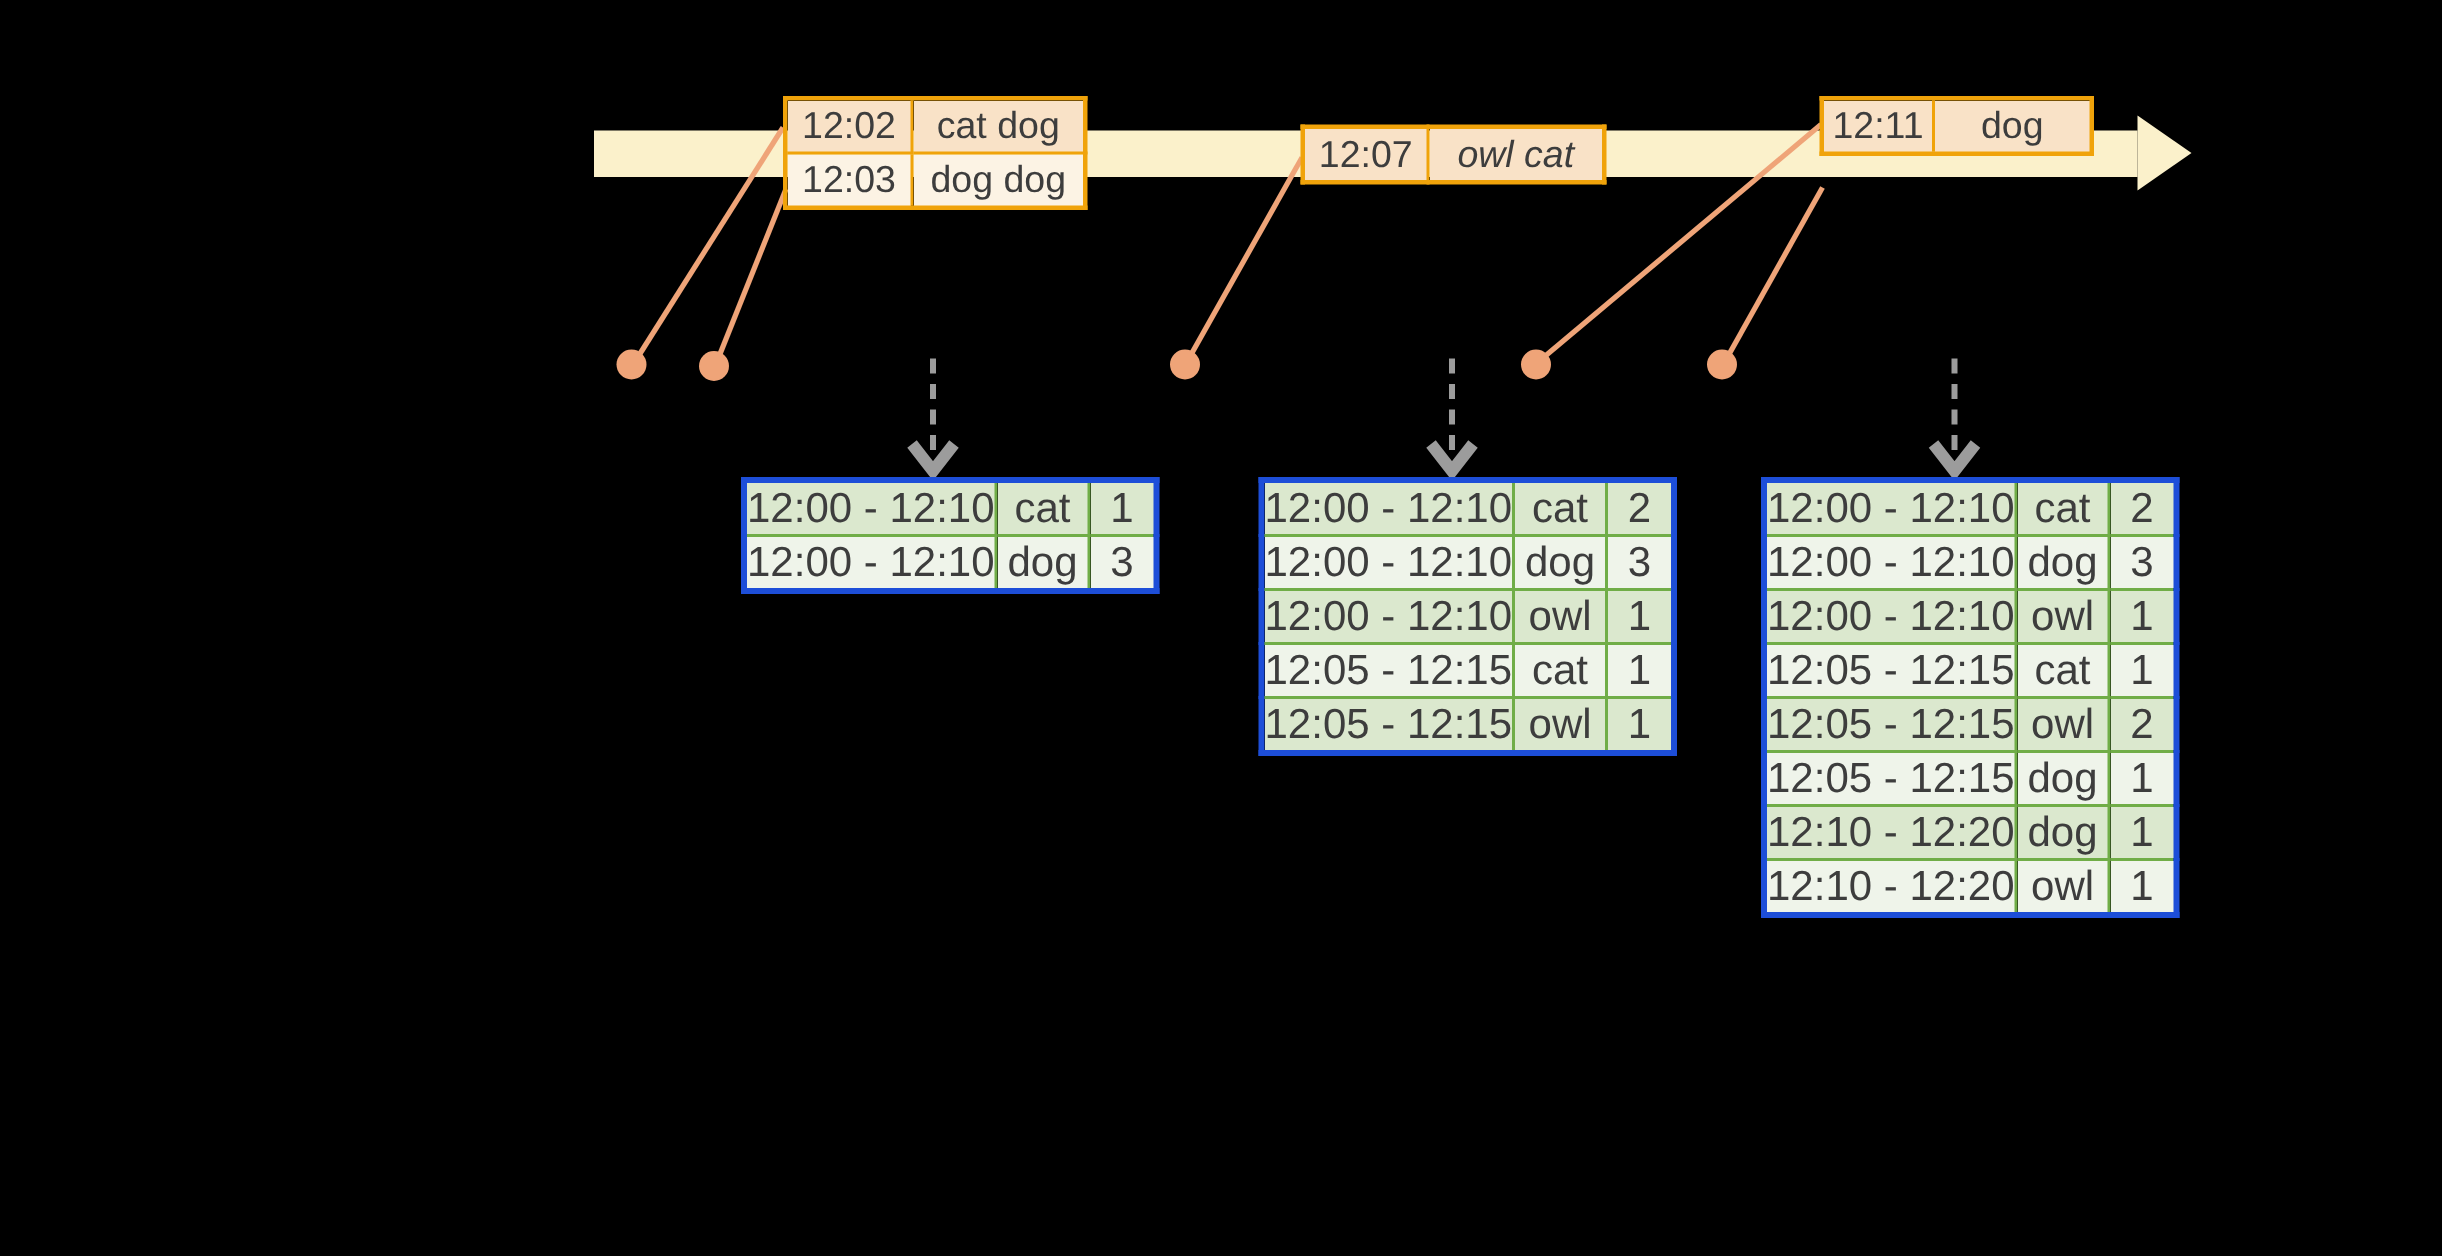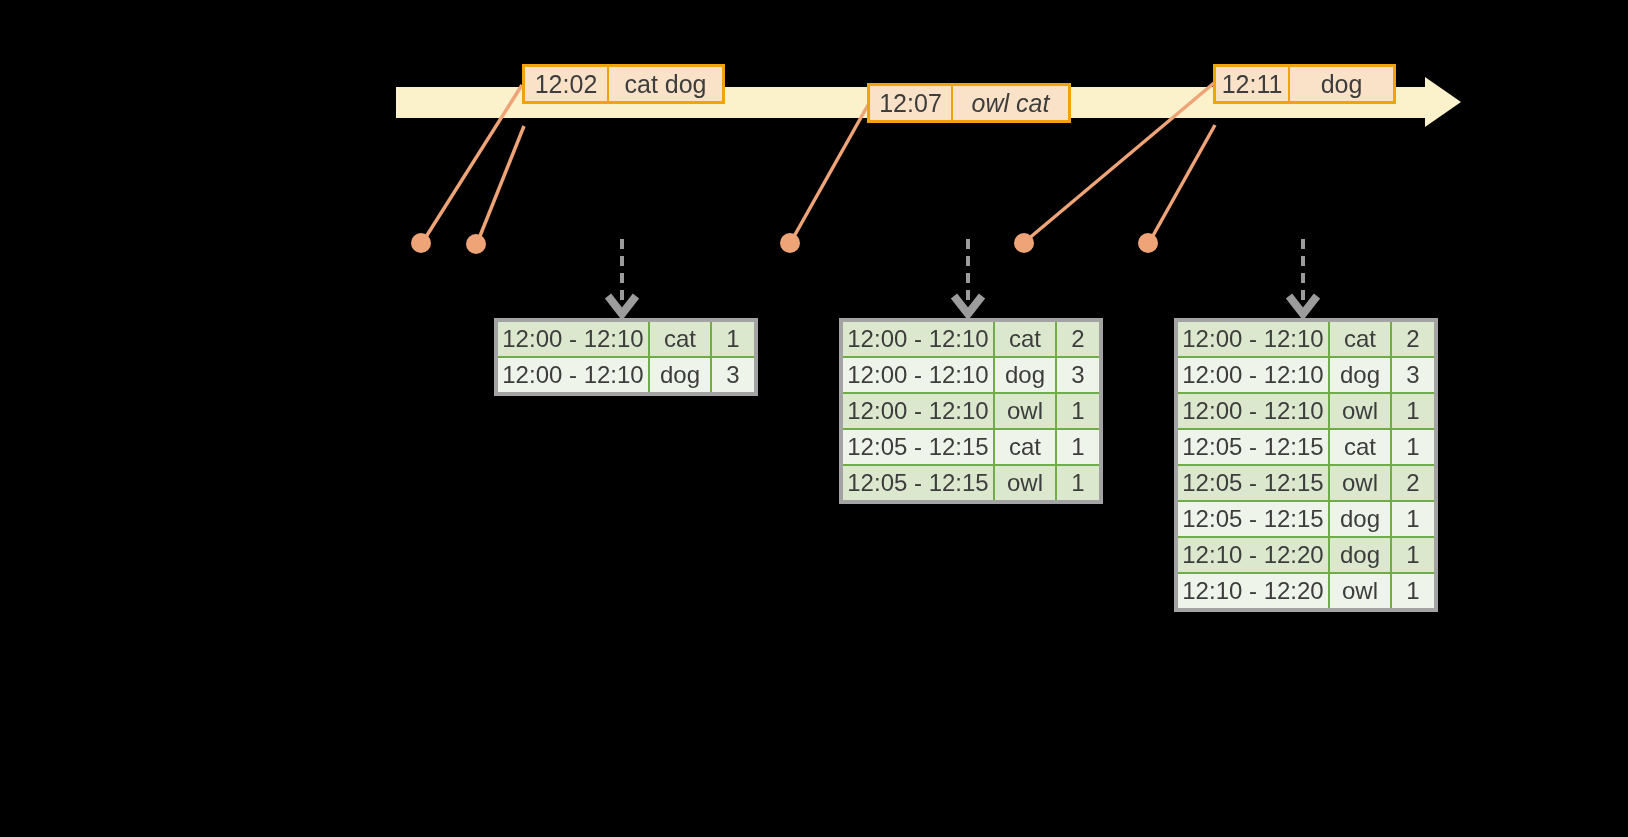--- a/index.html
+++ b/index.html
@@ -72,22 +72,22 @@
   #et1 td:first-child { width: 82px; }
   #et1 td:last-child  { width: 113px; }
   #et2 { left: 867px; top: 83px; border-radius: 12px; }
   #et2 td:first-child { width: 81px; }
   #et2 td:last-child  { width: 115px; font-style: italic; }
   #et3 { left: 1213px; top: 64px; }
   #et3 td:first-child { width: 72px; margin-top: 15px; }
   #et3 td:last-child  { width: 103px; }
   
   .result-table {
-    border: 4px solid #a3a3a3;
-    font-size: 24px;
+    border: 4px solid #1d4ed8;
+    font-size: 28px;
     color: #3D3D3D;
   }
   .result-table td {
     border: 2px solid #70AD47;
     height: 34px;
   }
   .result-table td:nth-child(1) { width: 150px; }
   .result-table td:nth-child(2) { width: 60px; }
   .result-table td:nth-child(3) { width: 42px; }
   .result-table tr:nth-child(odd) td  { background: #DBE8CE; }
@@ -128,20 +128,24 @@
       <polyline points="1289,296 1303,314 1317,296" stroke-width="8"></polyline>
     </g>
   </svg>
 
   <table class="event-table" id="et1">
     <tbody>
         <tr>
       <td>12:02</td>
       <td>cat dog</td>
     </tr>
+    <tr>
+      <td>12:03</td>
+      <td>dog dog</td>
+    </tr>
   </tbody>
     </table>
 
   <table class="event-table" id="et2">
     <tbody>
         <tr>
       <td>12:07</td>
       <td>owl cat</td>
     </tr>
   </tbody>

